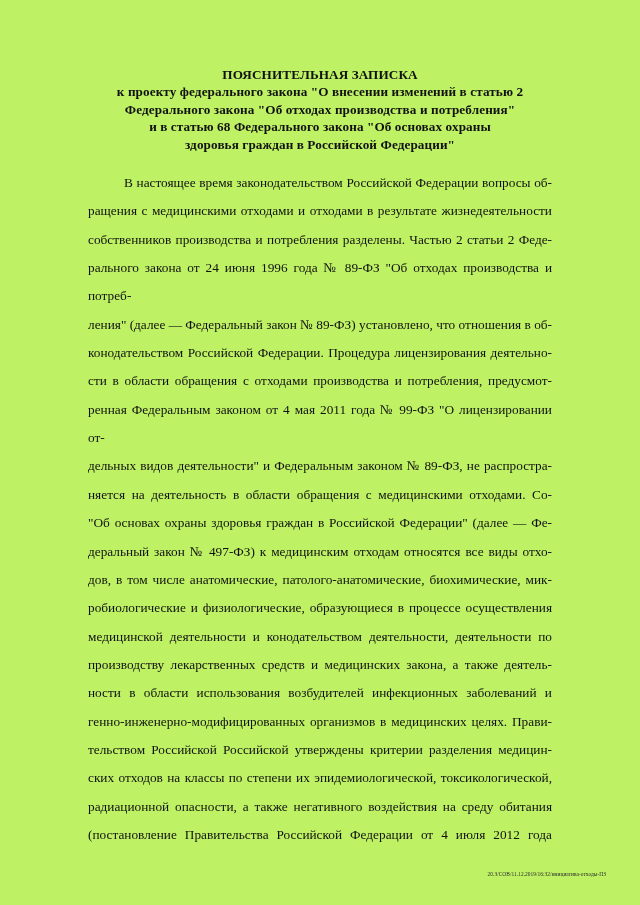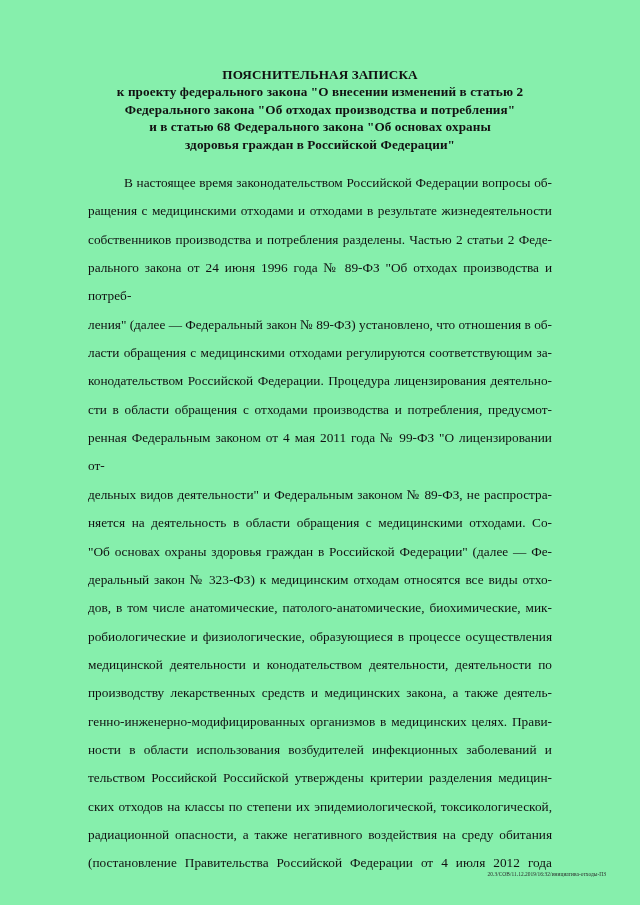--- a/index.html
+++ b/index.html
@@ -7,21 +7,21 @@
     margin: 0;
     padding: 0;
     background: #ffffff;
   }
 
   .page {
     position: relative;
     width: 640px;
     height: 905px;
     margin: 0 auto;
-    background: #86efac;
+    background: #bef264;
     overflow: hidden;
     font-family: "Liberation Serif", "DejaVu Serif", serif;
     color: #111111;
     box-sizing: border-box;
   }
 
   .content {
     position: absolute;
     left: 88px;
     top: 0;
@@ -102,34 +102,33 @@
       <span class="title-line">здоровья граждан в Российской Федерации"</span>
     </div>
 
     <div class="body-text">
       <div class="para">
         <span class="ln indent">В настоящее время законодательством Российской Федерации вопросы об-</span>
         <span class="ln">ращения с медицинскими отходами и отходами в результате жизнедеятельности</span>
         <span class="ln">собственников производства и потребления разделены. Частью 2 статьи 2 Феде-</span>
         <span class="ln">рального закона от 24 июня 1996 года № 89-ФЗ "Об отходах производства и потреб-</span>
         <span class="ln">ления" (далее — Федеральный закон № 89-ФЗ) установлено, что отношения в об-</span>
-        <span class="ln">ласти обращения с медицинскими отходами регулируются соответствующим за-</span>
         <span class="ln">конодательством Российской Федерации. Процедура лицензирования деятельно-</span>
         <span class="ln">сти в области обращения с отходами производства и потребления, предусмот-</span>
         <span class="ln">ренная Федеральным законом от 4 мая 2011 года № 99-ФЗ "О лицензировании от-</span>
         <span class="ln">дельных видов деятельности" и Федеральным законом № 89-ФЗ, не распростра-</span>
         <span class="ln">няется на деятельность в области обращения с медицинскими отходами. Со-</span>
         <span class="ln">"Об основах охраны здоровья граждан в Российской Федерации" (далее — Фе-</span>
-        <span class="ln">деральный закон № 323-ФЗ) к медицинским отходам относятся все виды отхо-</span>
+        <span class="ln">деральный закон № 497-ФЗ) к медицинским отходам относятся все виды отхо-</span>
         <span class="ln">дов, в том числе анатомические, патолого-анатомические, биохимические, мик-</span>
         <span class="ln">робиологические и физиологические, образующиеся в процессе осуществления</span>
         <span class="ln">медицинской деятельности и конодательством деятельности, деятельности по</span>
         <span class="ln">производству лекарственных средств и медицинских закона, а также деятель-</span>
+        <span class="ln">ности в области использования возбудителей инфекционных заболеваний и</span>
         <span class="ln">генно-инженерно-модифицированных организмов в медицинских целях. Прави-</span>
-        <span class="ln">ности в области использования возбудителей инфекционных заболеваний и</span>
         <span class="ln">тельством Российской Российской утверждены критерии разделения медицин-</span>
         <span class="ln">ских отходов на классы по степени их эпидемиологической, токсикологической,</span>
         <span class="ln">радиационной опасности, а также негативного воздействия на среду обитания</span>
         <span class="ln">(постановление Правительства Российской Федерации от 4 июля 2012 года</span>
 
       </div>
     </div>
 
   </div>
 

